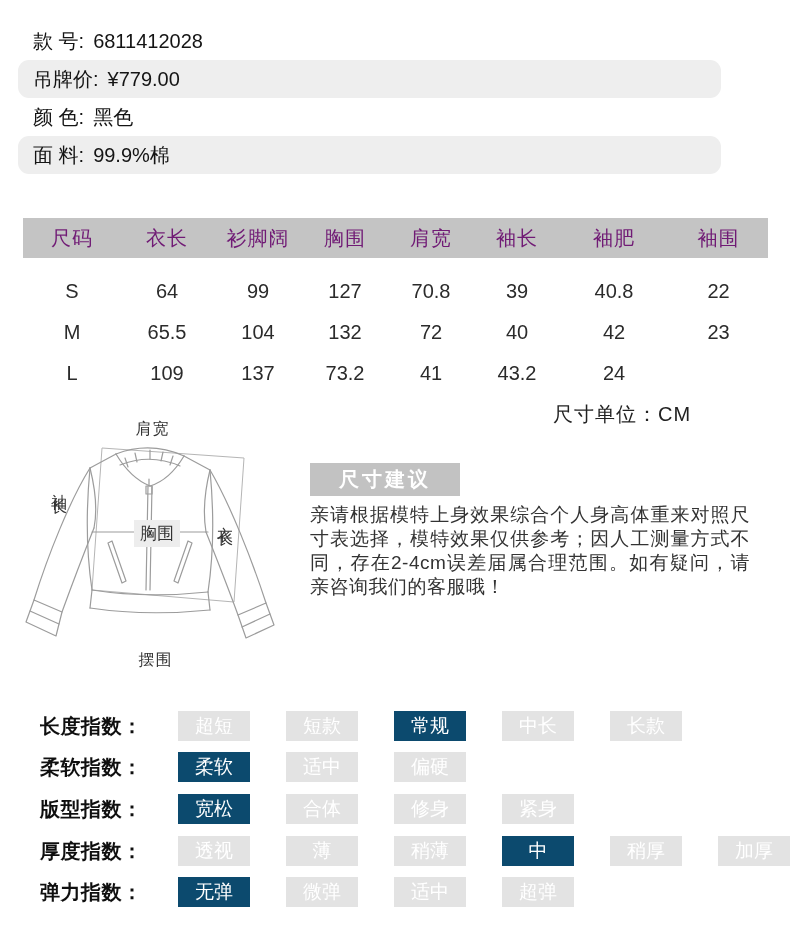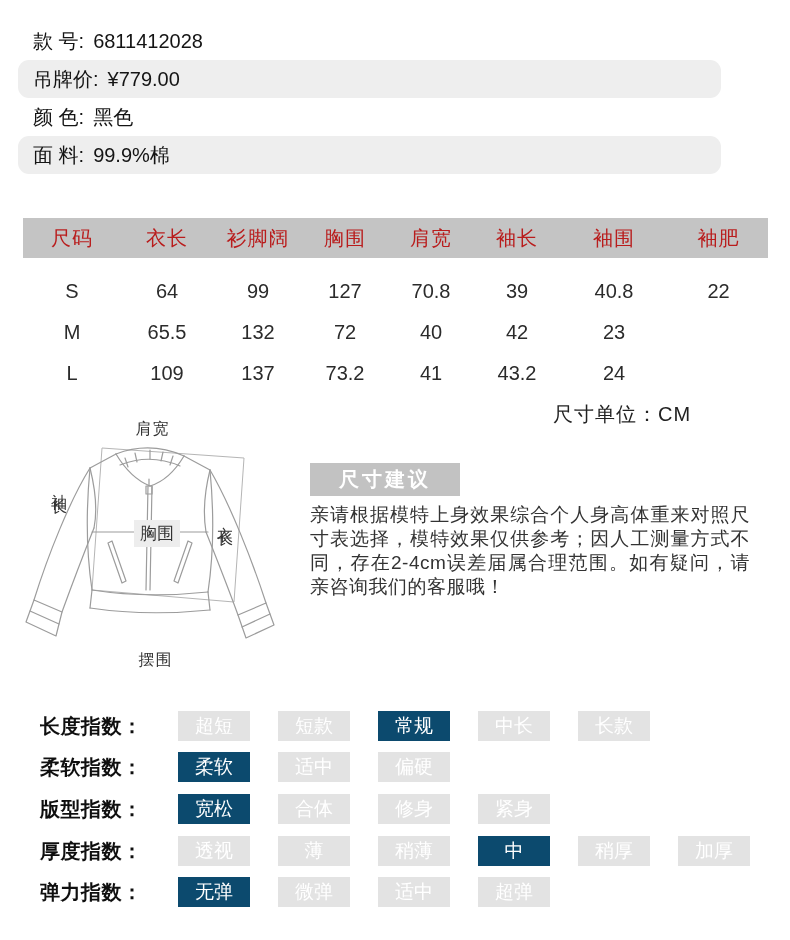--- a/index.html
+++ b/index.html
@@ -14,21 +14,21 @@
     display:flex;align-items:center;padding-left:15px;box-sizing:border-box;
     font-size:20px;color:#141414;
   }
   .info-row.shaded{background:#eeeeee;border-radius:11px;}
   .info-row .lbl{white-space:pre;}
   .info-row .val{margin-left:9px;}
   
   .size-table{position:absolute;left:23px;top:218px;width:745px;}
   .tr{display:grid;grid-template-columns:98px 92px 90px 84px 88px 84px 110px 99px;}
   .tr .td{display:flex;align-items:center;justify-content:center;font-size:20px;}
-  .thead{height:40px;background:#c4c4c4;color:#b91c1c;letter-spacing:1px;}
+  .thead{height:40px;background:#c4c4c4;color:#701a75;letter-spacing:1px;}
   .tbody .tr{height:41px;color:#2b2b2b;}
   .tbody{margin-top:13px;}
   .unit-note{position:absolute;left:553px;top:401px;font-size:20px;color:#222;letter-spacing:1px;}
   
   .jacket-svg{position:absolute;left:10px;top:440px;}
   .diagram-label{position:absolute;font-size:16px;color:#333;}
   .lab-shoulder{left:115px;top:419px;width:75px;text-align:center;letter-spacing:1px;}
   .lab-sleeve{left:48px;top:481px;writing-mode:vertical-rl;letter-spacing:4px;}
   .lab-chest{left:134px;top:520px;background:#ededed;padding:2px 6px;font-size:17px;}
   .lab-length{left:214px;top:513px;writing-mode:vertical-rl;letter-spacing:4px;}
@@ -40,21 +40,21 @@
     display:flex;align-items:center;justify-content:center;letter-spacing:3px;
   }
   .advice-body{
     position:absolute;left:310px;top:503px;width:440px;
     font-size:19px;line-height:24px;color:#333333;letter-spacing:0.5px;
     text-align:justify;
   }
   
   .index-row{position:absolute;left:40px;height:30px;display:flex;align-items:center;}
   .index-label{font-size:20px;font-weight:600;color:#0f0f0f;width:138px;letter-spacing:0.5px;}
-  .chips{display:flex;gap:28px;}
+  .chips{display:flex;gap:36px;}
   .chip{
     width:72px;height:30px;display:flex;align-items:center;justify-content:center;
     background:#e3e3e3;color:#ffffff;font-size:19px;flex:0 0 auto;
   }
   .chip.selected{background:#0c4a6e;}
   .r1{top:711px}.r2{top:752px}.r3{top:794px}.r4{top:836px}.r5{top:877px}
 </style>
 </head>
 <body>
 
@@ -76,37 +76,38 @@
 </div>
 
 <div class="size-table">
   <div class="tr thead">
     <div class="td">尺码</div>
     <div class="td">衣长</div>
     <div class="td">衫脚阔</div>
     <div class="td">胸围</div>
     <div class="td">肩宽</div>
     <div class="td">袖长</div>
+    <div class="td">袖肥</div>
     <div class="td">袖围</div>
-    <div class="td">袖肥</div>
   </div>
   <div class="tbody">
     <div class="tr">
       <div class="td">S</div>
       <div class="td">64</div>
       <div class="td">99</div>
       <div class="td">127</div>
       <div class="td">70.8</div>
       <div class="td">39</div>
       <div class="td">40.8</div>
       <div class="td">22</div>
     </div>
     <div class="tr">
       <div class="td">M</div>
       <div class="td">65.5</div>
+      <div class="td">104</div>
       <div class="td">132</div>
       <div class="td">72</div>
       <div class="td">40</div>
       <div class="td">42</div>
       <div class="td">23</div>
     </div>
     <div class="tr">
       <div class="td">L</div>
       <div class="td">109</div>
       <div class="td">137</div>

